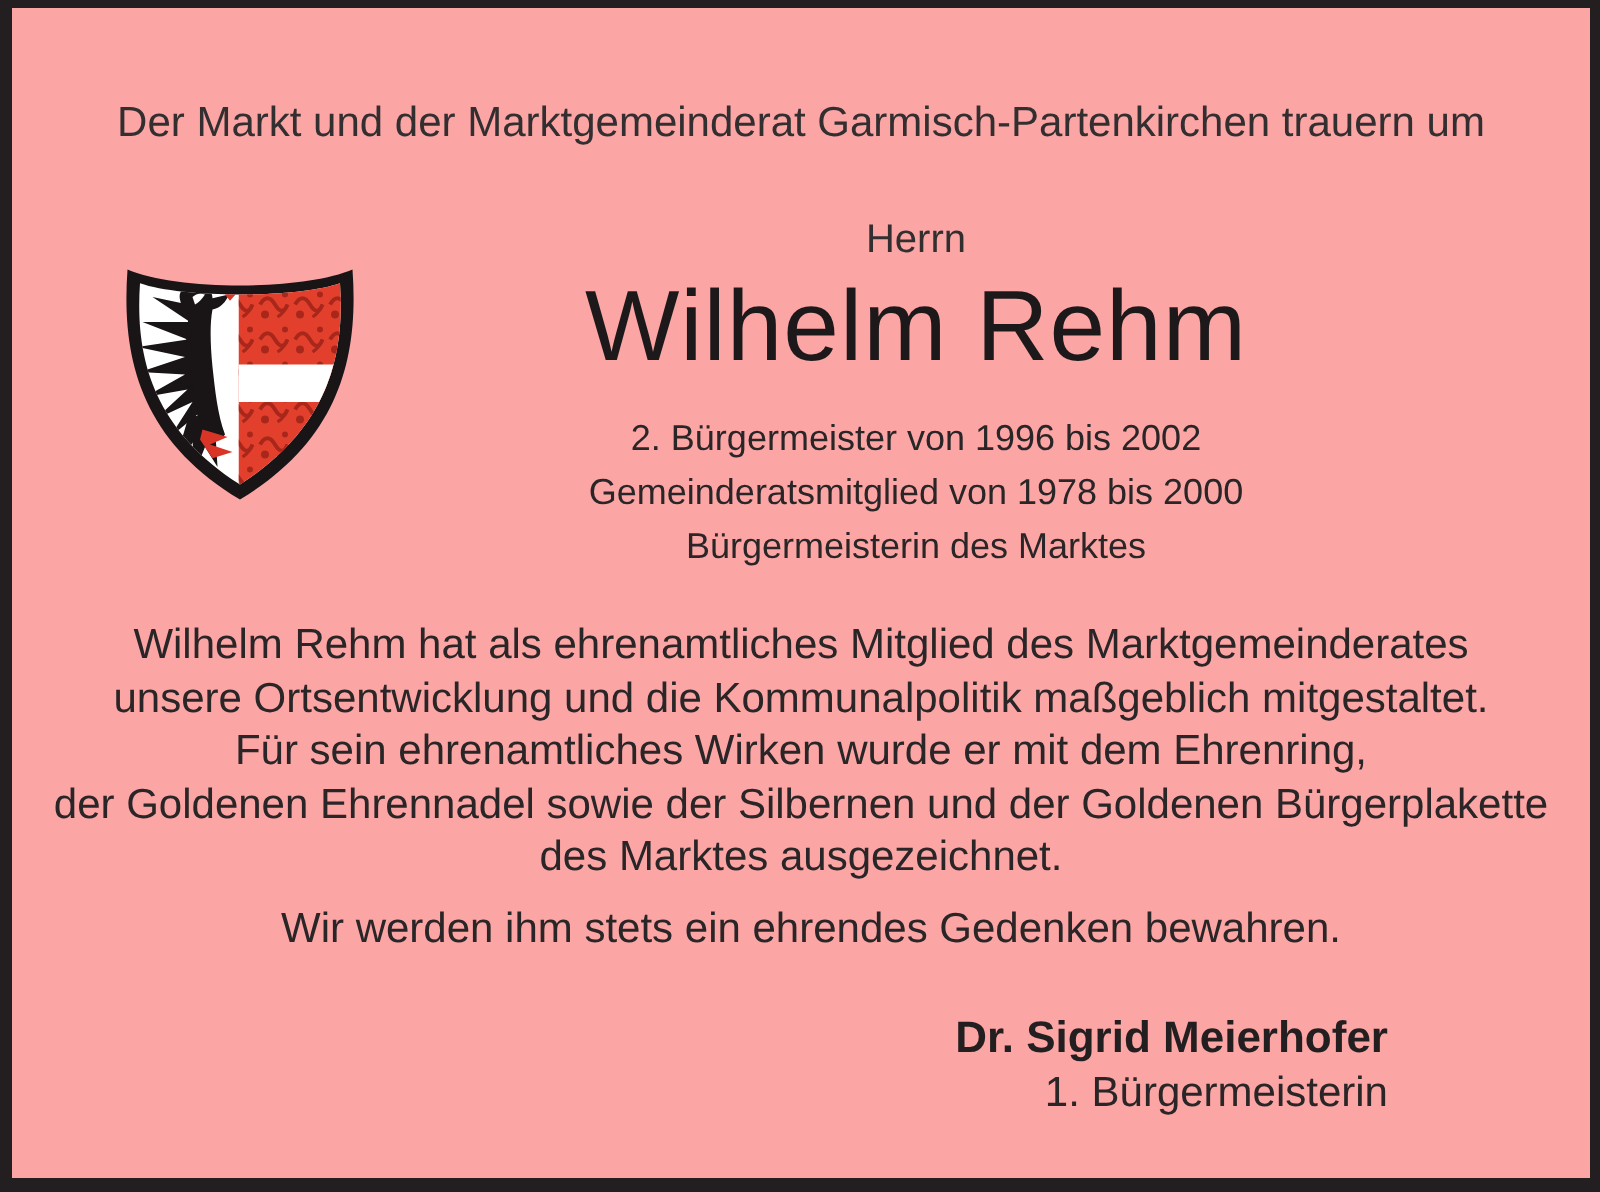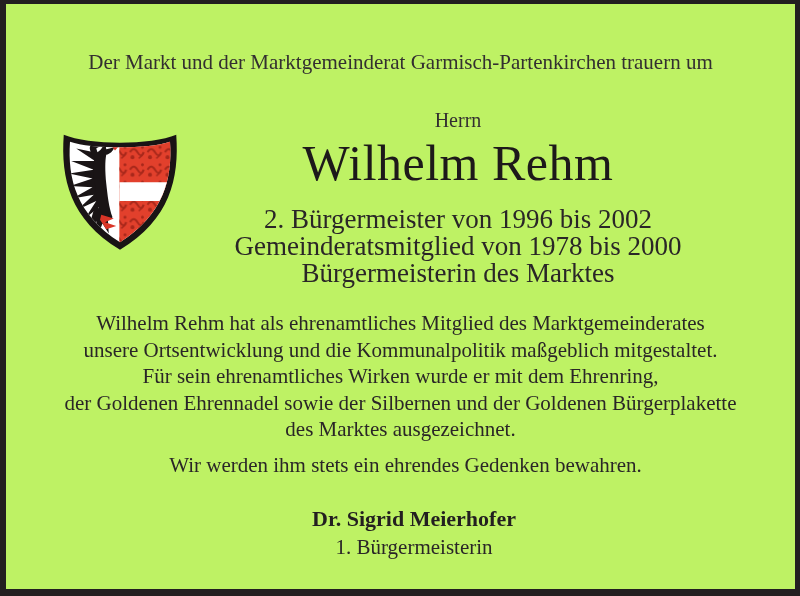--- a/index.html
+++ b/index.html
@@ -1,24 +1,24 @@
 <!DOCTYPE html>
 <html><head>
 <meta charset="utf-8">
 <style>
   html,body{margin:0;padding:0;background:#fff;}
   .page{
     position:relative;
     width:800px;height:596px;
     box-sizing:border-box;
-    background:#bef264;
+    background:#fca5a5;
     border-style:solid;
     border-color:#231f20;
     border-width:4px 5px 7px 6px;
-    font-family:Liberation Serif, serif;
+    font-family:Liberation Sans, sans-serif;
     color:#2a2627;
     overflow:hidden;
   }
   .header-line{
     position:absolute;top:46px;left:0;right:0;
     text-align:center;font-size:21px;white-space:nowrap;
     color:#332f30;
   }
   .crest{
     position:absolute;left:51px;top:122px;width:126px;height:130px;
@@ -26,34 +26,34 @@
   .crest svg{width:100%;height:100%;display:block;}
   .name-block{
     position:absolute;top:104px;left:130px;width:644px;
     text-align:center;
   }
   .salutation{font-size:20px;line-height:24px;color:#332f30;}
   .deceased-name{
     font-size:50px;line-height:58px;margin-top:2px;
     color:#1d191a;letter-spacing:0.5px;
   }
-  .roles{margin-top:14px;font-size:27px;line-height:27px;white-space:nowrap;}
+  .roles{margin-top:14px;font-size:18px;line-height:27px;white-space:nowrap;}
   .body-block{
     position:absolute;top:306px;left:0;right:0;
     text-align:center;font-size:21px;line-height:26.5px;white-space:nowrap;
   }
   .memorial{
     position:absolute;top:449px;left:10px;right:0;
     text-align:center;font-size:21px;white-space:nowrap;
   }
   .signatures{
     position:absolute;top:502px;left:128px;width:560px;
     display:flex;
   }
-  .sig{flex:1;text-align:center;}
+  .sig{flex:1;text-align:right;}
   .sig-name{font-size:22px;font-weight:bold;color:#231f20;white-space:nowrap;}
   .sig-title{font-size:21px;margin-top:3px;white-space:nowrap;}
 </style>
 </head>
 <body>
 
 <div class="page">
 
   <div class="header-line">Der Markt und der Marktgemeinderat Garmisch-Partenkirchen trauern um</div>
 

